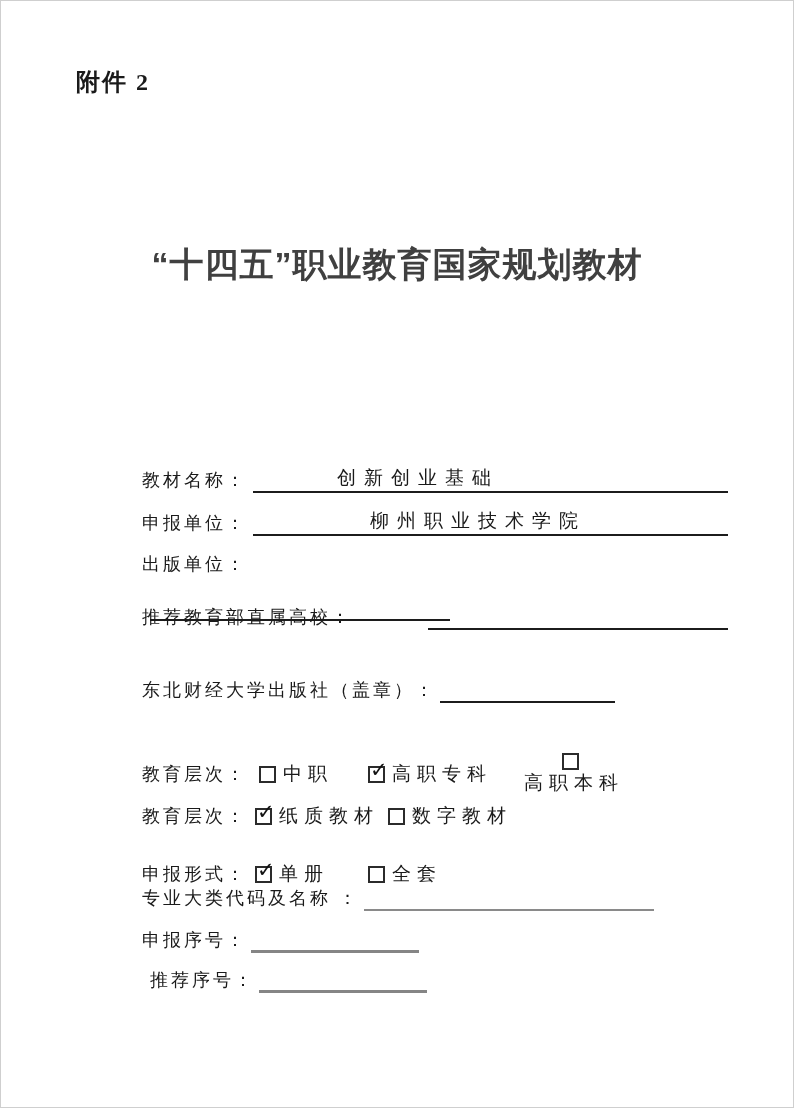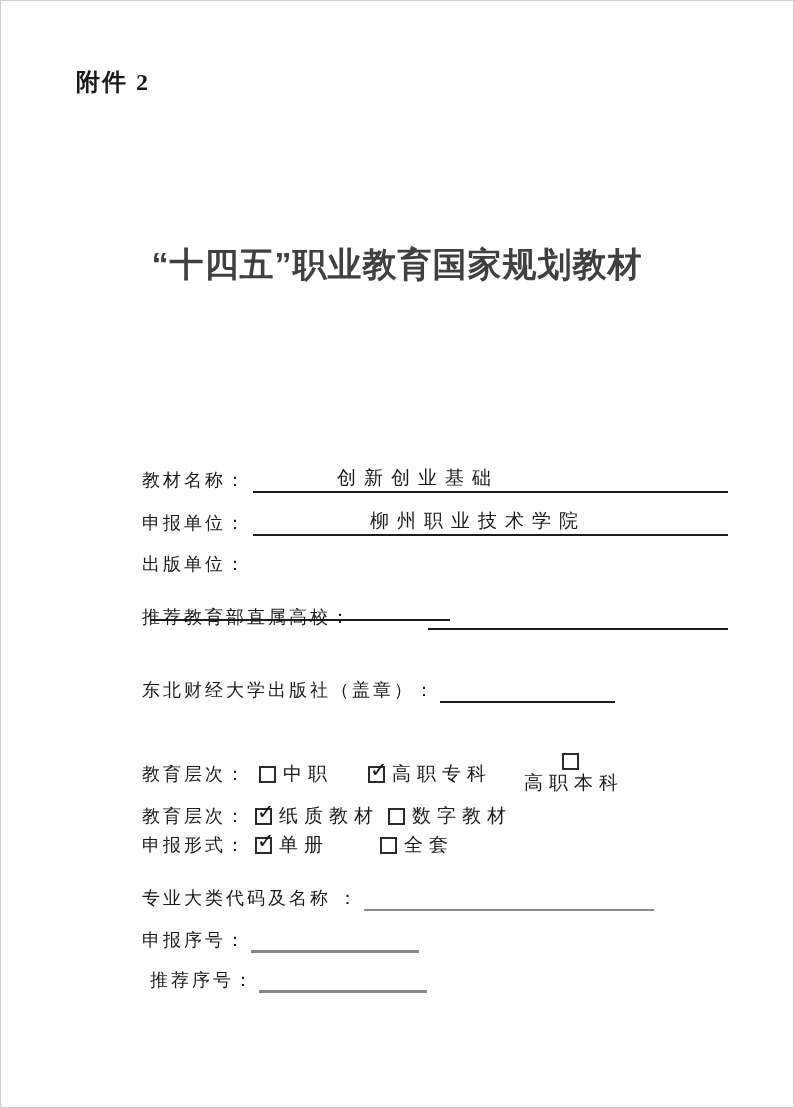--- a/index.html
+++ b/index.html
@@ -53,41 +53,41 @@
 
   #row-f3 .uline, #row-f4 .uline { width:300px; margin-left:8px; }
   #row-f5 .uline { width:175px; margin-left:4px; }
 
   
   .crow {
     position:absolute; left:142px; height:30px;
     display:flex; align-items:center;
     font-size:18px; letter-spacing:3px; white-space:nowrap;
   }
-  #row-c0 { top:759px;justify-content:flex-end; } #row-c1 { top:801px; } #row-c2 { top:830px;text-align:center; }
+  #row-c0 { top:759px;justify-content:flex-end; } #row-c1 { top:801px; } #row-c2 { top:859px;text-align:center; }
   .opt { display:inline-flex; align-items:center; }
   .opt .otext { margin-left:7px; font-size:19px; letter-spacing:6px; }
   .cb {
     position:relative; flex:none;
     width:17px; height:17px; box-sizing:border-box;
     border:2px solid #2b2b2b; background:#fff;
   }
   .cb .tick {
     display:none; position:absolute; left:0px; top:-8px;
     font-style:normal; font-weight:bold; font-size:21px; line-height:1;
     color:#111; font-family:"DejaVu Sans",sans-serif;
   }
   .cb.on .tick { display:block; }
   #row-c0 .opt1 { margin-left:12px; }
   #row-c0 .opt2 { margin-left:35px; }
   #row-c0 .opt3 { margin-left:25px;flex-direction:column; }
   #row-c1 .opt1 { margin-left:8px; }
   #row-c1 .opt2 { margin-left:9px; }
   #row-c2 .opt1 { margin-left:8px; }
-  #row-c2 .opt2 { margin-left:51px; }
+  #row-c2 .opt2 { margin-left:39px; }
 
   
   #row-s0 { top:881px; } #row-s1 { top:923px;align-items:flex-end; } #row-s2 { top:963px;margin-left:8px; }
   #row-s0 .uline { width:290px; margin-left:4px; border-bottom:2px solid #8a8a8a; }
   #row-s1 .uline, #row-s2 .uline { width:168px; margin-left:4px; border-bottom:3px solid #858585; }
 </style>
 </head>
 <body>
 
 <div class="page">

